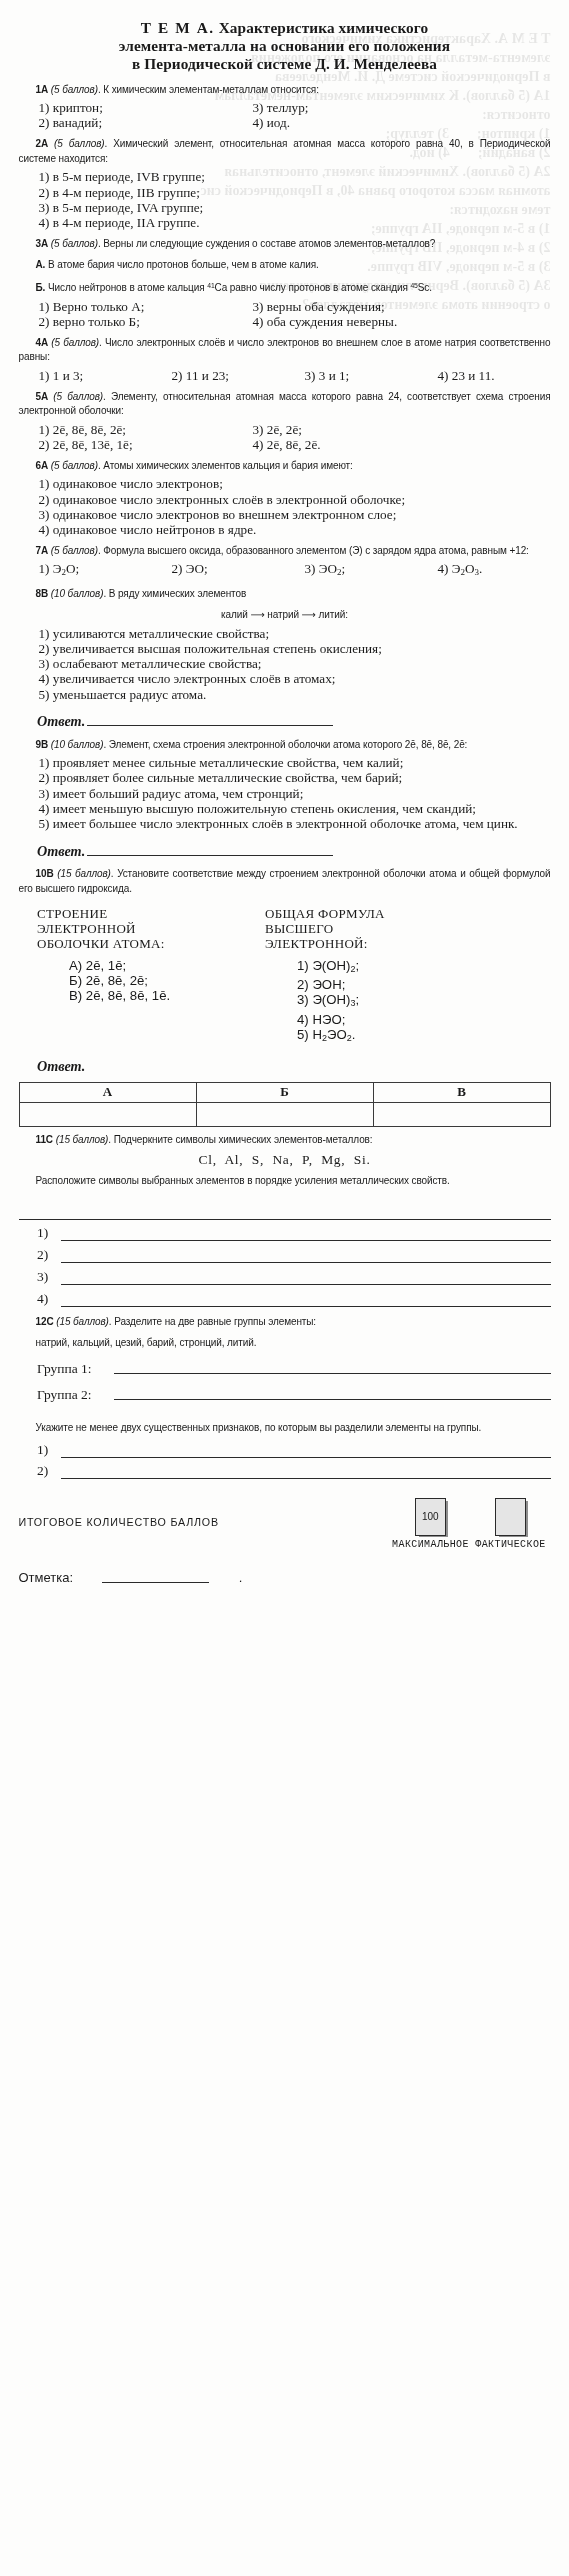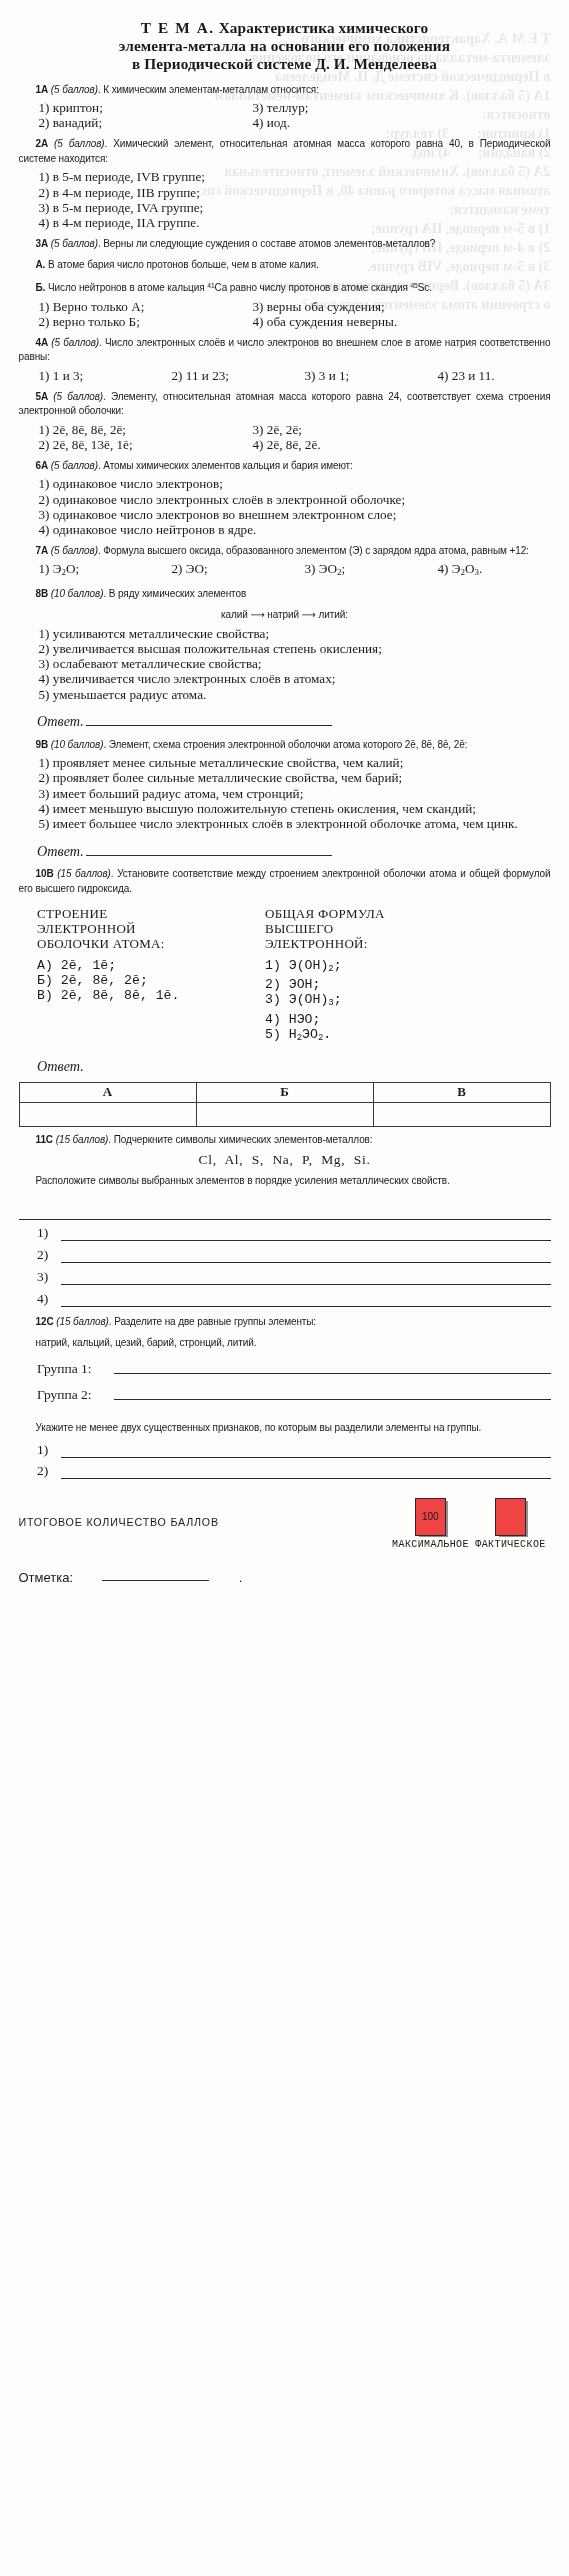--- a/index.html
+++ b/index.html
@@ -75,21 +75,21 @@
     margin:0;
   }
   .two-col{display:flex;}
   .two-col > div:first-child{width:214px;flex:none;}
   .two-col > div:last-child{flex:1;}
   .four-col{display:flex;}
   .four-col > div{width:25%;}
   .answer{
     font-family:"Liberation Serif", serif;
     font-style:italic;
-    font-weight:normal;
+    font-weight:bold;
     font-size:14.2px;
     margin:11.4px 0 7.1px 0;
     padding-left:18.5px;
     display:flex;
     align-items:baseline;
   }
   .answer .lbl{white-space:nowrap;}
   .answer .line{
     display:inline-block;
     width:246px;
@@ -106,24 +106,25 @@
   }
   .match{
     display:flex;
     margin:10px 0 4.3px 0;
     padding-left:18.5px;
     gap:20px;
   }
   .match .left{width:208px;flex:none;}
   .match .right{flex:1;}
   .match .items{
-    font-family:Liberation Mono, monospace;
+    font-family:Liberation Sans, sans-serif;
     font-size:13.2px;
     line-height:15.3px;
     margin-top:6.4px;
+    margin-left:32px;
   }
   table.abv{
     border-collapse:collapse;
     width:100%;
     margin:4.3px 0 2.8px 0;
     font-family:"Liberation Serif", serif;
   }
   table.abv td{
     border:1.1px solid #3a3a3a;
     height:17px;
@@ -192,38 +193,38 @@
     position:absolute;
     left:3.6px;top:3.6px;
     width:29px;height:36px;
     background:#8e8e8e;
   }
   .boxcell .bx{
     position:absolute;
     left:0;top:0;
     width:28.5px;height:36px;
     border:1.1px solid #2a2a2a;
-    background:#ef4444;
+    background:#e5e5e5;
     display:flex;
     align-items:center;
     justify-content:center;
     font-family:"Liberation Sans", sans-serif;
     font-size:10px;
   }
   .boxlabel{
     font-family:Liberation Mono, monospace;
     font-size:10px;
     letter-spacing:0.4px;
   }
   .mark{
     margin-top:20px;
     font-family:"Liberation Sans", sans-serif;
     font-size:13px;
     display:flex;
-    align-items:flex-start;
+    align-items:center;
     gap:28px;
   }
   .mark .ln{
     display:inline-block;
     width:107px;
     border-bottom:1.4px solid #2a2a2a;
     height:10px;
     margin:0 1.4px;
   }
   sub{font-size:.68em;vertical-align:-0.22em;}

